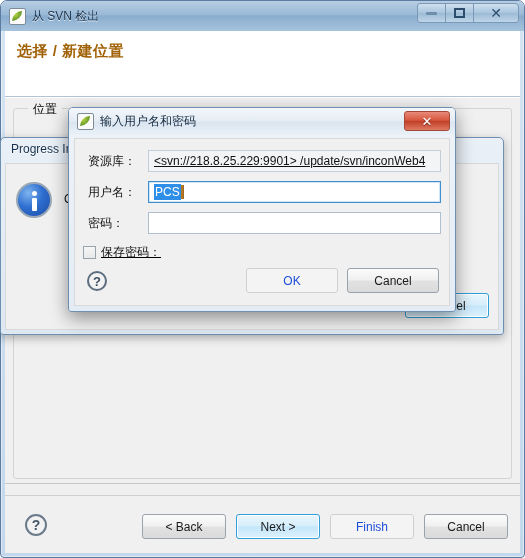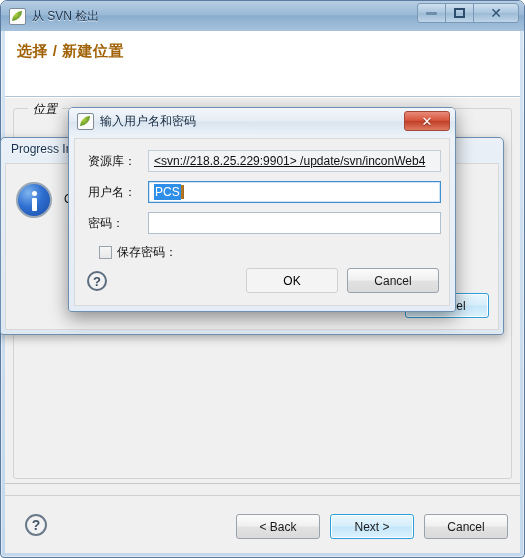--- a/index.html
+++ b/index.html
@@ -142,21 +142,21 @@
     left: 8px; top: 10px; right: 8px; bottom: 8px;
     border: 1px solid #d4d4d4;
     border-radius: 3px;
     box-sizing: border-box;
   }
   .group-legend {
     position: absolute;
     left: 14px; top: -8px;
     background: #f0f0f0;
     padding: 0 5px;
-    font-size: 12px; color: #000; font-style: italic;
+    font-size: 12px; color: #000;
   }
 
   
   .win-footer {
     position: absolute;
     left: 4px; right: 4px; bottom: 4px; height: 70px;
     background: #f0f0f0;
     border-top: 1px solid #c8c8c8;
     box-sizing: border-box;
   }
@@ -185,21 +185,21 @@
     border: 1px solid #9aa2ab;
     border-radius: 3px;
     background: linear-gradient(to bottom, #fbfbfb 0%, #f0f0f0 48%, #e2e2e2 52%, #dadada 100%);
     font-size: 12px; color: #1a1a1a;
     display: flex; align-items: center; justify-content: center;
     font-family: "Liberation Sans", sans-serif;
     padding: 0 6px;
     cursor: default;
   }
   .btn.disabled {
-    color: #000000;
+    color: #1d4ed8;
     background: #f4f4f4;
     border-color: #d0d0d0;
   }
   .btn.default {
     border: 1px solid #2e9fd9;
     background: linear-gradient(to bottom, #eaf6fd 0%, #d6eefb 48%, #c4e6fa 52%, #ddf2fd 100%);
     box-shadow: inset 0 0 0 1px #ffffff;
   }
 
   
@@ -335,22 +335,22 @@
   }
   .caret {
     display: inline-block;
     width: 1px; height: 14px;
     background: #a06a28;
     vertical-align: -3px;
     margin-left: 0px;
     border-left: 2px solid #b5771f;
   }
   .checkrow {
-    position: absolute; left: 24px;
-    display: flex; align-items: center; gap: 5px;
+    position: absolute; left: 8px;
+    display: flex; align-items: center; gap: 5px; text-decoration: underline;
   }
   .checkbox {
     width: 13px; height: 13px;
     border: 1px solid #9aa3ac;
     background: linear-gradient(to bottom, #f6f6f6, #e8e8e8);
     box-sizing: border-box;
   }
   .checkrow-label { font-size: 12px; color: #111; }
   .modal-help {
     position: absolute; left: 12px; bottom: 14px;
@@ -404,20 +404,23 @@
     <div class="win-footer">
       <div class="footer-sep"></div>
       <div class="help-circle">?</div>
       <div class="footer-btns">
         <div class="btn">
             <span>&lt; Back</span>
           </div>
         <div class="btn default">
             <span>Next &gt;</span>
           </div>
+        <div class="btn disabled">
+            <span>Finish</span>
+          </div>
         <div class="btn">
             <span>Cancel</span>
           </div>
       </div>
     </div>
   </div>
 
   <div class="progress-dlg">
     <div class="progress-title">Progress In</div>
     <div class="progress-body">

